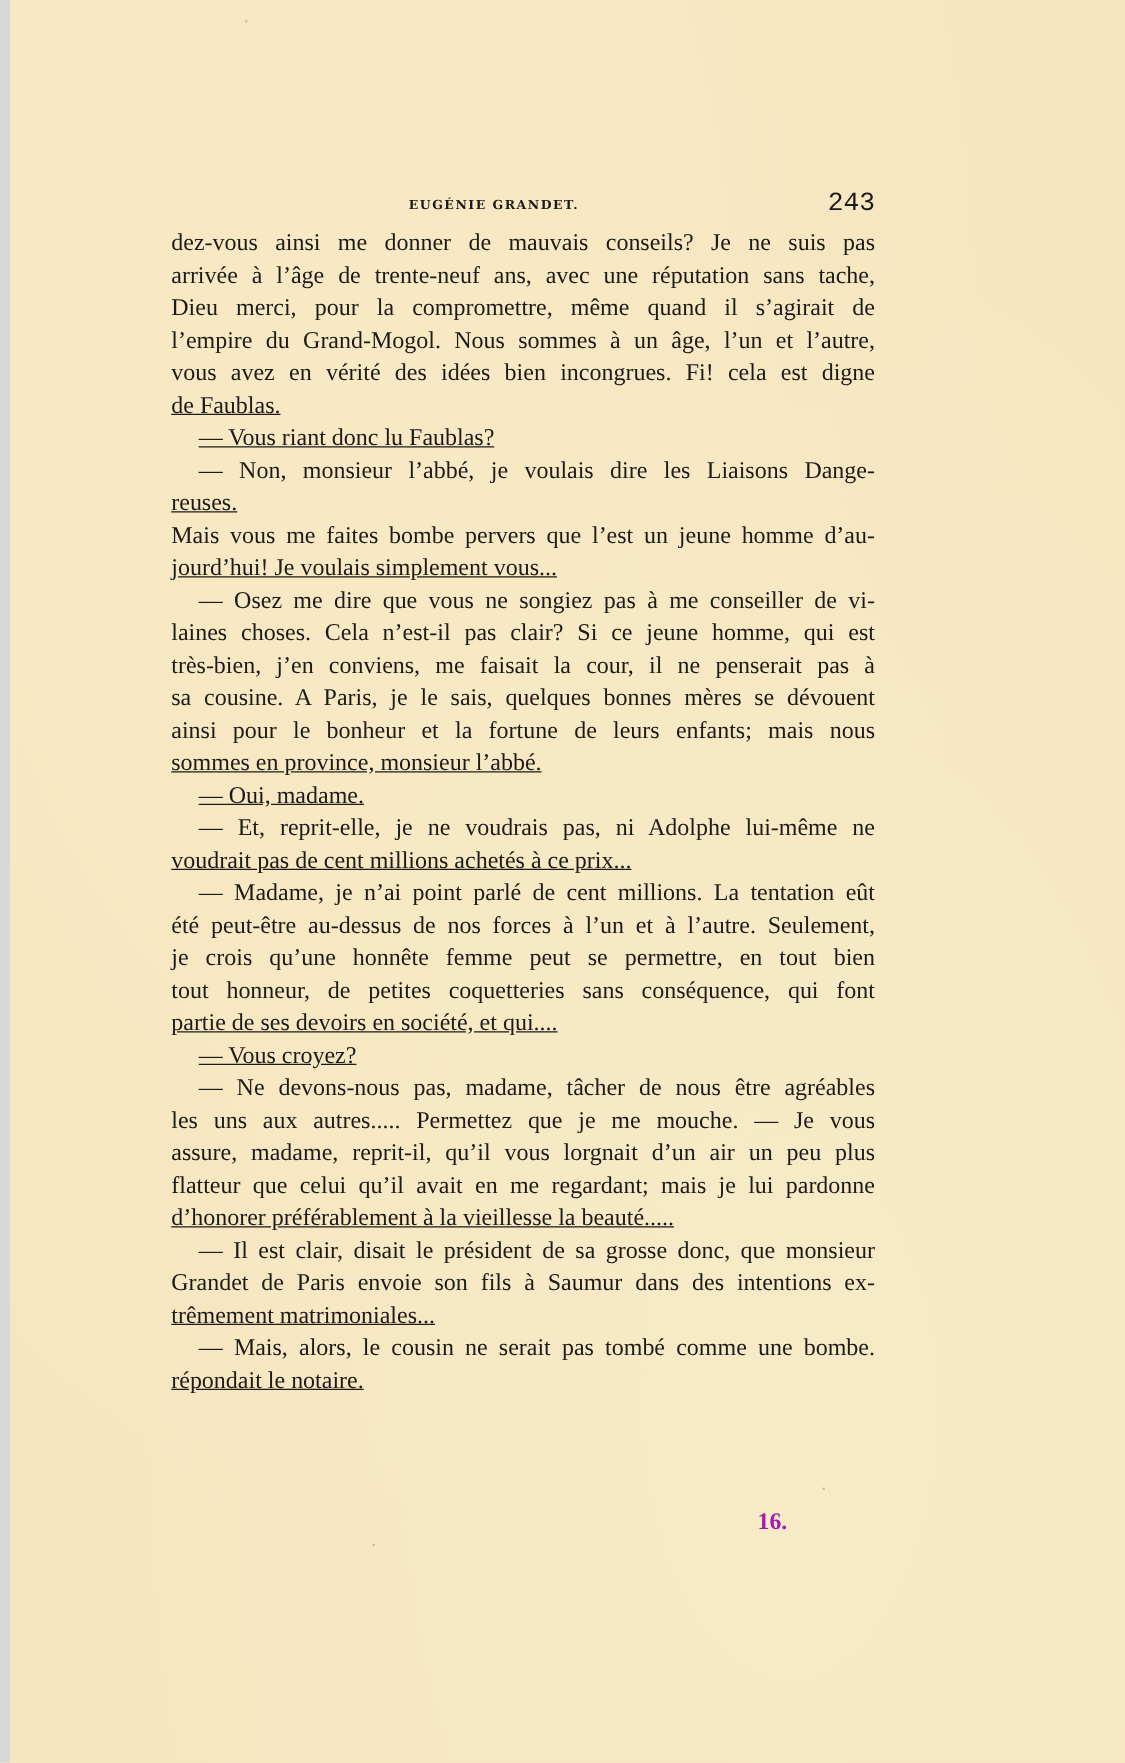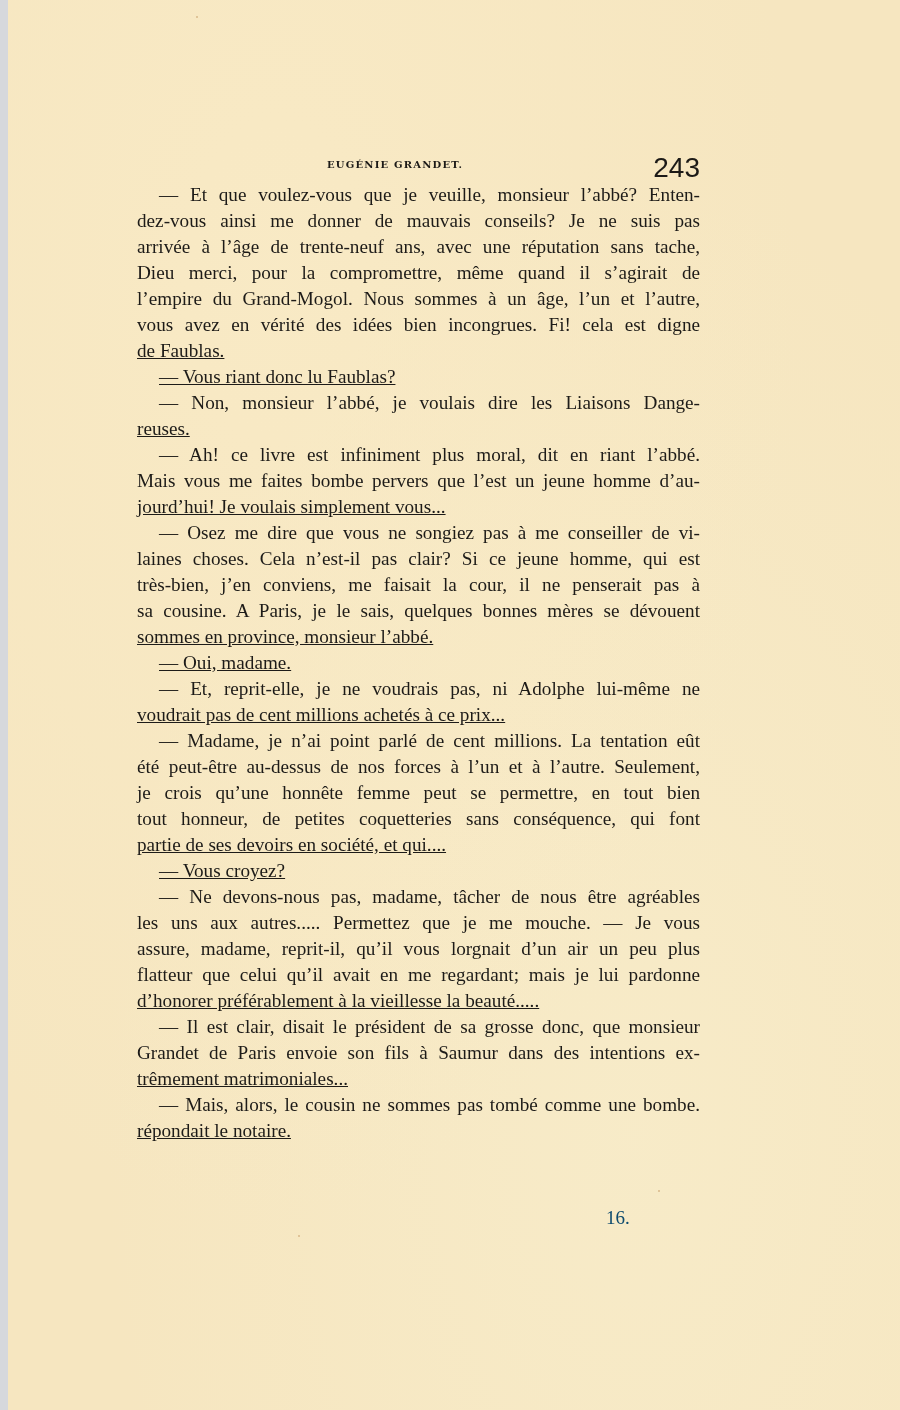--- a/index.html
+++ b/index.html
@@ -42,22 +42,22 @@
       left: 190px;
       top: 7px;
       font-size: 10px;
       font-weight: bold;
       letter-spacing: 1.2px;
     }
     .page-number {
       position: absolute;
       right: 0;
       top: 0;
-      font-size: 28px;
-      font-family: Liberation Sans, sans-serif;
+      font-size: 21px;
+      font-family: Liberation Mono, monospace;
     }
     .text-block {
       position: absolute;
       left: 137px;
       top: 182px;
       width: 563px;
       font-family: "Liberation Serif", serif;
       font-size: 19.2px;
       line-height: 26px;
       color: #1d1b18;
@@ -80,22 +80,22 @@
     }
     .line.indent {
       padding-left: 22px;
     }
     .signature {
       position: absolute;
       left: 606px;
       top: 1207px;
       font-family: "Liberation Serif", serif;
       font-size: 19px;
-      font-weight: normal;
-      color: #0c4a6e;
+      font-weight: bold;
+      color: #a21caf;
     }
     .speck {
       position: absolute;
       width: 2px; height: 2px;
       border-radius: 1px;
       background: #d9b98a;
     }
   </style>
 </head>
 <body>
@@ -108,45 +108,44 @@
   <span class="speck" style="left:290px;top:1235px;"></span>
 </div>
 
 <div class="running-head">
   <span class="running-title">EUGÉNIE GRANDET.</span>
   <span class="page-number">243</span>
 </div>
 
 <div class="text-block" id="text-block">
     <div class="para">
-      <span class="line indent">— Et que voulez-vous que je veuille, monsieur l’abbé? Enten-</span>
       <span class="line">dez-vous ainsi me donner de mauvais conseils? Je ne suis pas</span>
       <span class="line">arrivée à l’âge de trente-neuf ans, avec une réputation sans tache,</span>
       <span class="line">Dieu merci, pour la compromettre, même quand il s’agirait de</span>
       <span class="line">l’empire du Grand-Mogol. Nous sommes à un âge, l’un et l’autre,</span>
       <span class="line">vous avez en vérité des idées bien incongrues. Fi! cela est digne</span>
       <span class="line last">de Faublas.</span>
     </div>
     <div class="para">
       <span class="line indent last">— Vous riant donc lu Faublas?</span>
     </div>
     <div class="para">
       <span class="line indent">— Non, monsieur l’abbé, je voulais dire les Liaisons Dange-</span>
       <span class="line last">reuses.</span>
     </div>
     <div class="para">
-      <span class="line indent">— Ah! ce livre est infiniment plus moral, dit en riant l’abbé.</span>
       <span class="line">Mais vous me faites bombe pervers que l’est un jeune homme d’au-</span>
       <span class="line last">jourd’hui! Je voulais simplement vous...</span>
     </div>
     <div class="para">
       <span class="line indent">— Osez me dire que vous ne songiez pas à me conseiller de vi-</span>
       <span class="line">laines choses. Cela n’est-il pas clair? Si ce jeune homme, qui est</span>
       <span class="line">très-bien, j’en conviens, me faisait la cour, il ne penserait pas à</span>
       <span class="line">sa cousine. A Paris, je le sais, quelques bonnes mères se dévouent</span>
+      <span class="line">ainsi pour le bonheur et la fortune de leurs enfants; mais nous</span>
       <span class="line last">sommes en province, monsieur l’abbé.</span>
     </div>
     <div class="para">
       <span class="line indent last">— Oui, madame.</span>
     </div>
     <div class="para">
       <span class="line indent">— Et, reprit-elle, je ne voudrais pas, ni Adolphe lui-même ne</span>
       <span class="line last">voudrait pas de cent millions achetés à ce prix...</span>
     </div>
     <div class="para">
@@ -165,18 +164,18 @@
       <span class="line">assure, madame, reprit-il, qu’il vous lorgnait d’un air un peu plus</span>
       <span class="line">flatteur que celui qu’il avait en me regardant; mais je lui pardonne</span>
       <span class="line last">d’honorer préférablement à la vieillesse la beauté.....</span>
     </div>
     <div class="para">
       <span class="line indent">— Il est clair, disait le président de sa grosse donc, que monsieur</span>
       <span class="line">Grandet de Paris envoie son fils à Saumur dans des intentions ex-</span>
       <span class="line last">trêmement matrimoniales...</span>
     </div>
     <div class="para">
-      <span class="line indent">— Mais, alors, le cousin ne sommes pas tombé comme une bombe.</span>
+      <span class="line indent">— Mais, alors, le cousin ne serait pas tombé comme une bombe.</span>
       <span class="line last">répondait le notaire.</span>
     </div>
   </div>
 
 <div class="signature">16.</div>
 
 </body></html>

